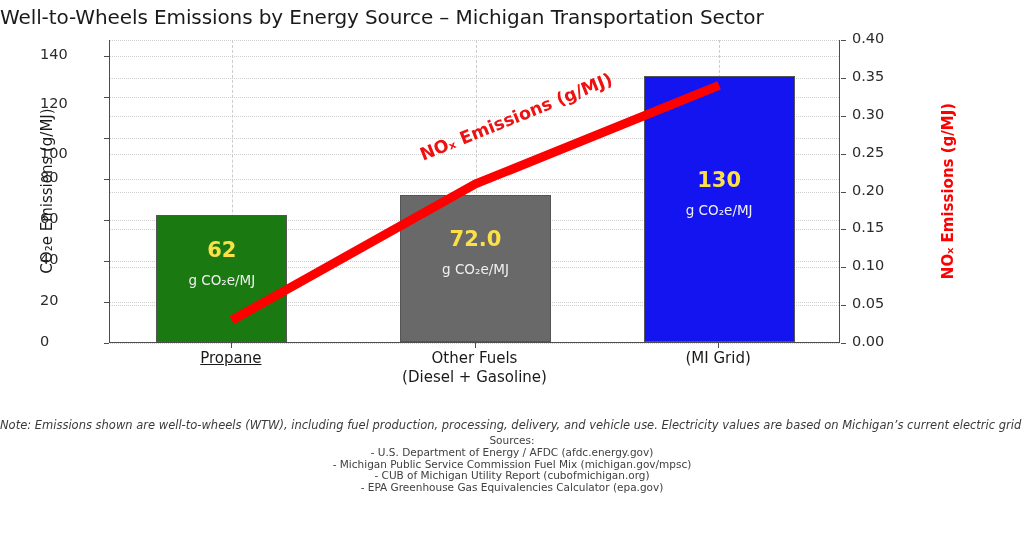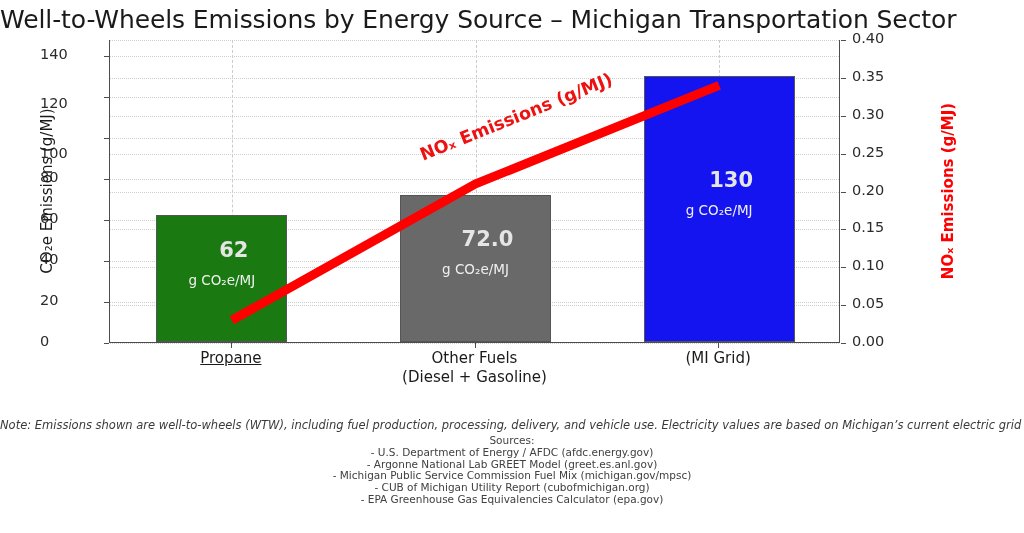--- a/index.html
+++ b/index.html
@@ -15,21 +15,21 @@
     height: 533px;
     background: #ffffff;
   }
 
   
   #chart-title {
     position: absolute;
     left: 0; top: 5px;
     width: 884px;
     text-align: left;
-    font-size: 25px;
+    font-size: 20px;
     color: #1a1a1a;
     letter-spacing: -0.1px;
     white-space: nowrap;
   }
 
   
   #plot-area {
     position: absolute;
     left: 109px;
     top: 40px;
@@ -63,24 +63,23 @@
   .bar {
     position: absolute;
     bottom: 0;
     border: 1px solid #555555;
     box-sizing: border-box;
   }
   .bar-value {
     position: absolute;
     left: 0; width: 100%;
     text-align: center;
-    color: #e5e5e5;
+    color: #fde047;
     font-size: 21px;
     font-weight: bold;
-    padding-left: 12px;
   }
   .bar-unit {
     position: absolute;
     left: 0; width: 100%;
     text-align: center;
     color: #f0f0f0;
     font-size: 13.5px;
   }
 
   
@@ -279,19 +278,18 @@
 
   <div id="ylabel-left" style="left: 47px; top: 181.5px; width: 170px; text-align: center; margin-left: -85px;">CO₂e Emissions (g/MJ)</div>
   <div id="ylabel-right" style="left: 948px; top: 181.5px; width: 190px; text-align: center; margin-left: -95px;">NOₓ Emissions (g/MJ)</div>
 
   <div id="nox-annotation" style="left: 416.5px; top: 145.925px; transform: rotate(-22.0055deg);">NOₓ Emissions (g/MJ)</div>
 
   <div id="note-line">Note: Emissions shown are well-to-wheels (WTW), including fuel production, processing, delivery, and vehicle use. Electricity values are based on Michigan’s current electric grid mix (~63% fossil fuels).</div>
   <div id="sources-block">
       <span class="src-head">Sources:</span>
       <span class="src-item">- U.S. Department of Energy / AFDC (afdc.energy.gov)</span>
-      <span class="src-item">- Argonne National Lab GREET Model (greet.es.anl.gov)</span>
       <span class="src-item">- Michigan Public Service Commission Fuel Mix (michigan.gov/mpsc)</span>
       <span class="src-item">- CUB of Michigan Utility Report (cubofmichigan.org)</span>
       <span class="src-item">- EPA Greenhouse Gas Equivalencies Calculator (epa.gov)</span>
     </div>
 
 </div>
 
 </body></html>

